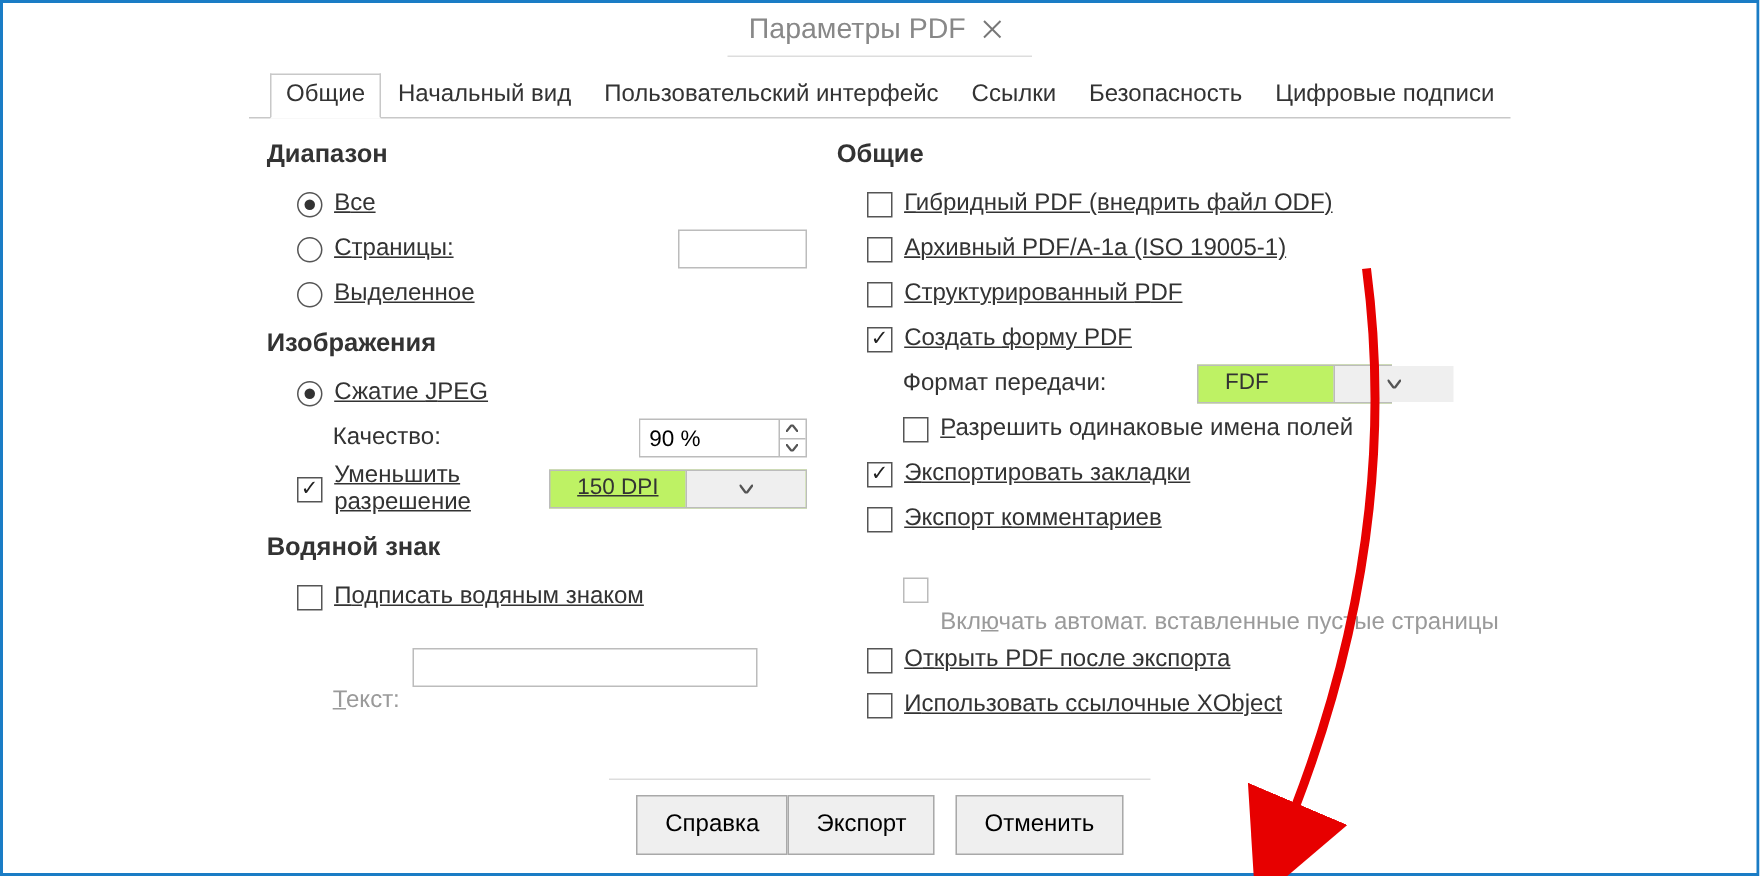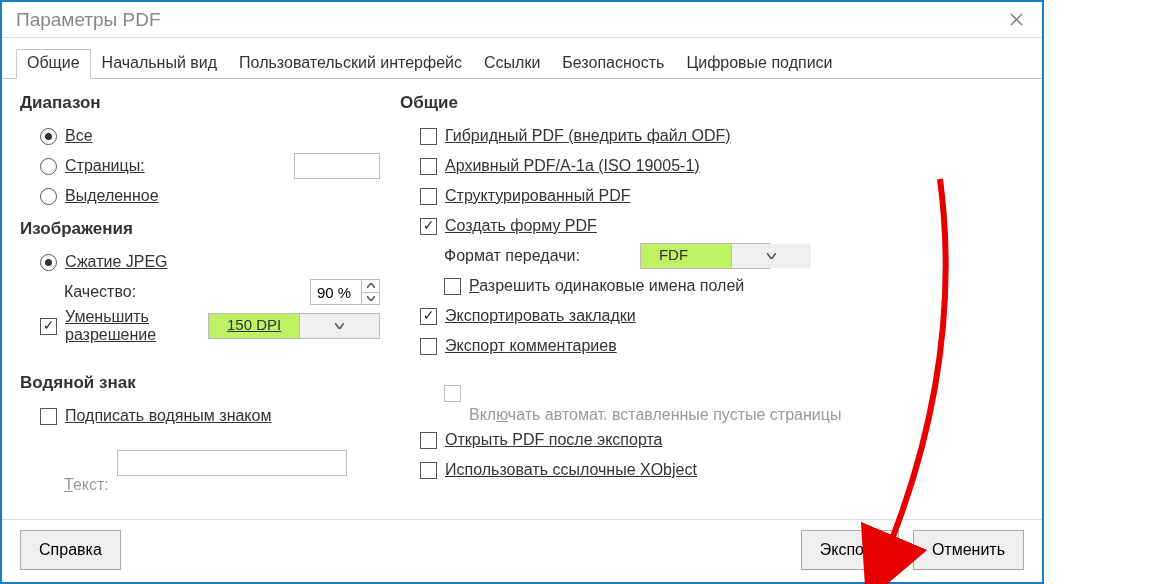--- a/index.html
+++ b/index.html
@@ -5,27 +5,28 @@
   * { box-sizing: border-box; }
   body {
     margin: 0;
     padding: 0;
     font-family: "Segoe UI", Tahoma, sans-serif;
     font-size: 15px;
     color: #333;
     background: #fff;
   }
   .window {
-    width: 1044px;
+    width: 1173px;
     height: 584px;
     border: 2px solid #1a7cc5;
     background: #fff;
     position: relative;
     display: flex;
     flex-direction: column;
+    align-items: center;
   }
   .titlebar {
     height: 36px;
     display: flex;
     align-items: center;
     justify-content: space-between;
     padding: 0 8px 0 14px;
     border-bottom: 1px solid #ddd;
   }
   .title {
@@ -139,20 +140,21 @@
     padding: 2px 6px;
     font-size: 15px;
     background: #fff;
   }
   .spinner {
     display: inline-flex;
     align-items: stretch;
     border: 1px solid #bcbcbc;
     height: 26px;
     background: #fff;
+    gap: 42px;
   }
   .spinner input {
     border: none;
     width: 50px;
     padding: 0 6px;
     font-size: 15px;
   }
   .spinner .btns {
     display: flex;
     flex-direction: column;
@@ -295,21 +297,21 @@
         <span class="combo">
           <span>150 DPI</span>
           <span class="drop">
               <svg viewBox="0 0 9 6">
                 <polyline points="0,0 4.5,6 9,0"></polyline>
               </svg>
             </span>
         </span>
       </div>
 
-      <div class="group-heading" style="margin-top:28px">Водяной знак</div>
+      <div class="group-heading" style="margin-top:10px">Водяной знак</div>
       <div class="row indent1">
         <span class="check"></span>
         <span class="label"><span class="ul">П</span>одписать водяным знаком</span>
       </div>
       <div class="row indent2">
         <span class="label disabled-text"><span class="ul">Т</span>екст:</span>
         <span style="width:8px"></span>
         <input class="text-input" style="width: 230px;" value="">
       </div>
     </div>

